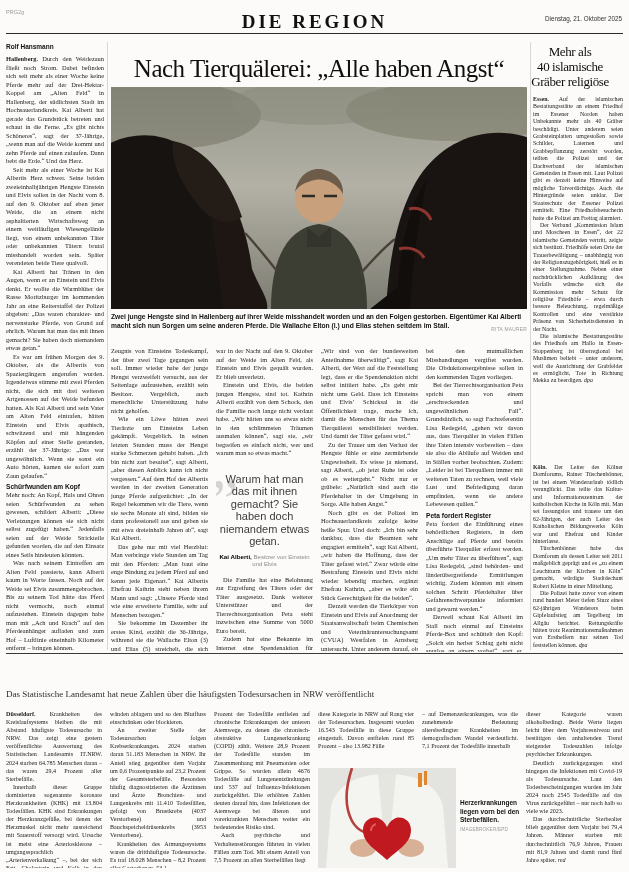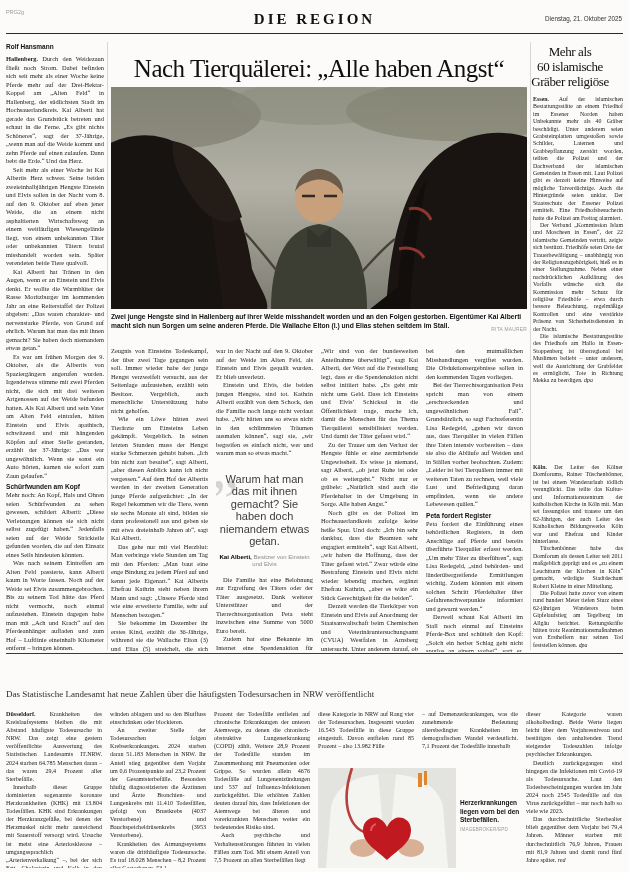--- a/index.html
+++ b/index.html
@@ -1,21 +1,21 @@
 <!DOCTYPE html>
 <html lang="de"><head>
 <meta charset="utf-8">
 <style>
   html,body{margin:0;padding:0;background:#e9e9e6;}
   #page{position:relative;width:629px;height:872px;background:#fcfbf9;overflow:hidden;
         font-family:"Liberation Serif",serif;color:#1d1d1d;}
   
   .hd-marker{position:absolute;left:6px;top:9px;font:5.5px "Liberation Sans",sans-serif;color:#9a9a9a;}
   .hd-section{position:absolute;left:0;right:0;top:11px;text-align:center;
-       font-family:"Liberation Serif",serif;font-size:15px;font-weight:700;letter-spacing:3px;color:#111;}
+       font-family:"Liberation Serif",serif;font-size:19px;font-weight:700;letter-spacing:3px;color:#111;}
   .hd-date{position:absolute;right:7px;top:15px;font:6.3px "Liberation Sans",sans-serif;color:#333;}
   .hd-rule{position:absolute;left:6px;right:6px;top:33px;border-top:1.2px solid #2a2a2a;}
   
   .vrule{position:absolute;top:42px;height:608px;width:1px;background:#d9d7d2;}
   #vr1{left:107px}#vr2{left:530px}
   .b-rule{position:absolute;left:6px;right:6px;top:653px;border-top:1px solid #3a3a3a;}
   
   .body-col{position:absolute;overflow:hidden;font-family:"Liberation Serif",serif;
      font-size:6.4px;line-height:8.5px;text-align:justify;color:#222;hyphens:auto;}
   .para{margin:0;}
@@ -154,21 +154,21 @@
   <div class="body-col mcol" id="mc3">
       <p class="para">bei den mutmaßlichen Misshandlungen vergiftet wurden. Die Obduktionsergebnisse sollen in den kommenden Tagen vorliegen.</p>
       <p class="para ind">Bei der Tierrechtsorganisation Peta spricht man von einem „erschreckenden und ungewöhnlichen Fall“. Grundsätzlich, so sagt Fachreferentin Lisa Redegeld, „gehen wir davon aus, dass Tierquäler in vielen Fällen ihre Taten intensiv vorbereiten – dass sie also die Abläufe auf Weiden und in Ställen vorher beobachten. Zudem: „Leider ist bei Tierquälern immer mit weiteren Taten zu rechnen, weil viele Lust und Befriedigung daran empfinden, wenn sie andere Lebewesen quälen.“</p>
       <h4 class="subhd">Peta fordert Register</h4>
       <p class="para">Peta fordert die Einführung eines behördlichen Registers, in dem Anschläge auf Pferde und bereits überführte Tierquäler erfasst werden. „Um mehr Täter zu überführen“, sagt Lisa Redegeld, „sind behörden- und länderübergreifende Ermittlungen wichtig. Zudem könnten mit einem solchen Schritt Pferdehalter über Gefahrenschwerpunkte informiert und gewarnt werden.“</p>
       <p class="para ind">Derweil schaut Kai Alberti im Stall noch einmal auf Einsteins Pferde-Box und schüttelt den Kopf: „Solch ein herber Schlag geht nicht spurlos an einem vorbei“, sagt er, „das geht echt an die Substanz.“</p>
     </div>
 
   <div class="sb-head" id="sb-h1">
     <div>Mehr als</div>
-    <div>60 islamische</div>
+    <div>40 islamische</div>
     <div>Gräber religiöse</div>
   </div>
   <div class="body-col sb-col" id="sb-b1">
       <p class="para"><b class="city">Essen. </b>Auf der islamischen Bestattungsstätte an einem Friedhof im Essener Norden haben Unbekannte mehr als 40 Gräber beschädigt. Unter anderem seien Grabsteinplatten umgestoßen sowie Schilder, Laternen und Grabbepflanzung zerstört worden, teilten die Polizei und der Dachverband der islamischen Gemeinden in Essen mit. Laut Polizei gibt es derzeit keine Hinweise auf mögliche Tatverdächtige. Auch die Hintergründe seien unklar. Der Staatsschutz der Essener Polizei ermittelt. Eine Friedhofsbesucherin hatte die Polizei am Freitag alarmiert.</p>
       <p class="para ind">Der Verband „Kommission Islam und Moscheen in Essen“, der 22 islamische Gemeinden vertritt, zeigte sich bestürzt. Friedhöfe seien Orte der Trauerbewältigung – unabhängig von der Religionszugehörigkeit, hieß es in einer Stellungnahme. Neben einer nachdrücklichen Aufklärung des Vorfalls wünsche sich die Kommission mehr Schutz für religiöse Friedhöfe – etwa durch bessere Beleuchtung, regelmäßige Kontrollen und eine verstärkte Präsenz von Sicherheitsdiensten in der Nacht.</p>
       <p class="para ind">Die islamische Bestattungsstätte des Friedhofs am Hallo in Essen-Stoppenberg ist überregional bei Muslimen beliebt – unter anderem, weil die Ausrichtung der Grabfelder es ermöglicht, Tote in Richtung Mekka zu beerdigen. <i class="agency">dpa</i></p>
     </div>
 
   <div class="body-col sb-col" id="sb-b2">
       <p class="para"><b class="city">Köln. </b>Der Leiter des Kölner Domforums, Rainer Tüschenbönner, ist bei einem Wanderurlaub tödlich verunglückt. Das teilte das Kultur- und Informationszentrum der katholischen Kirche in Köln mit. Man sei fassungslos und trauere um den 62-Jährigen, der auch Leiter des Katholischen Bildungswerks Köln war und Ehefrau und Kinder hinterlasse.</p>

